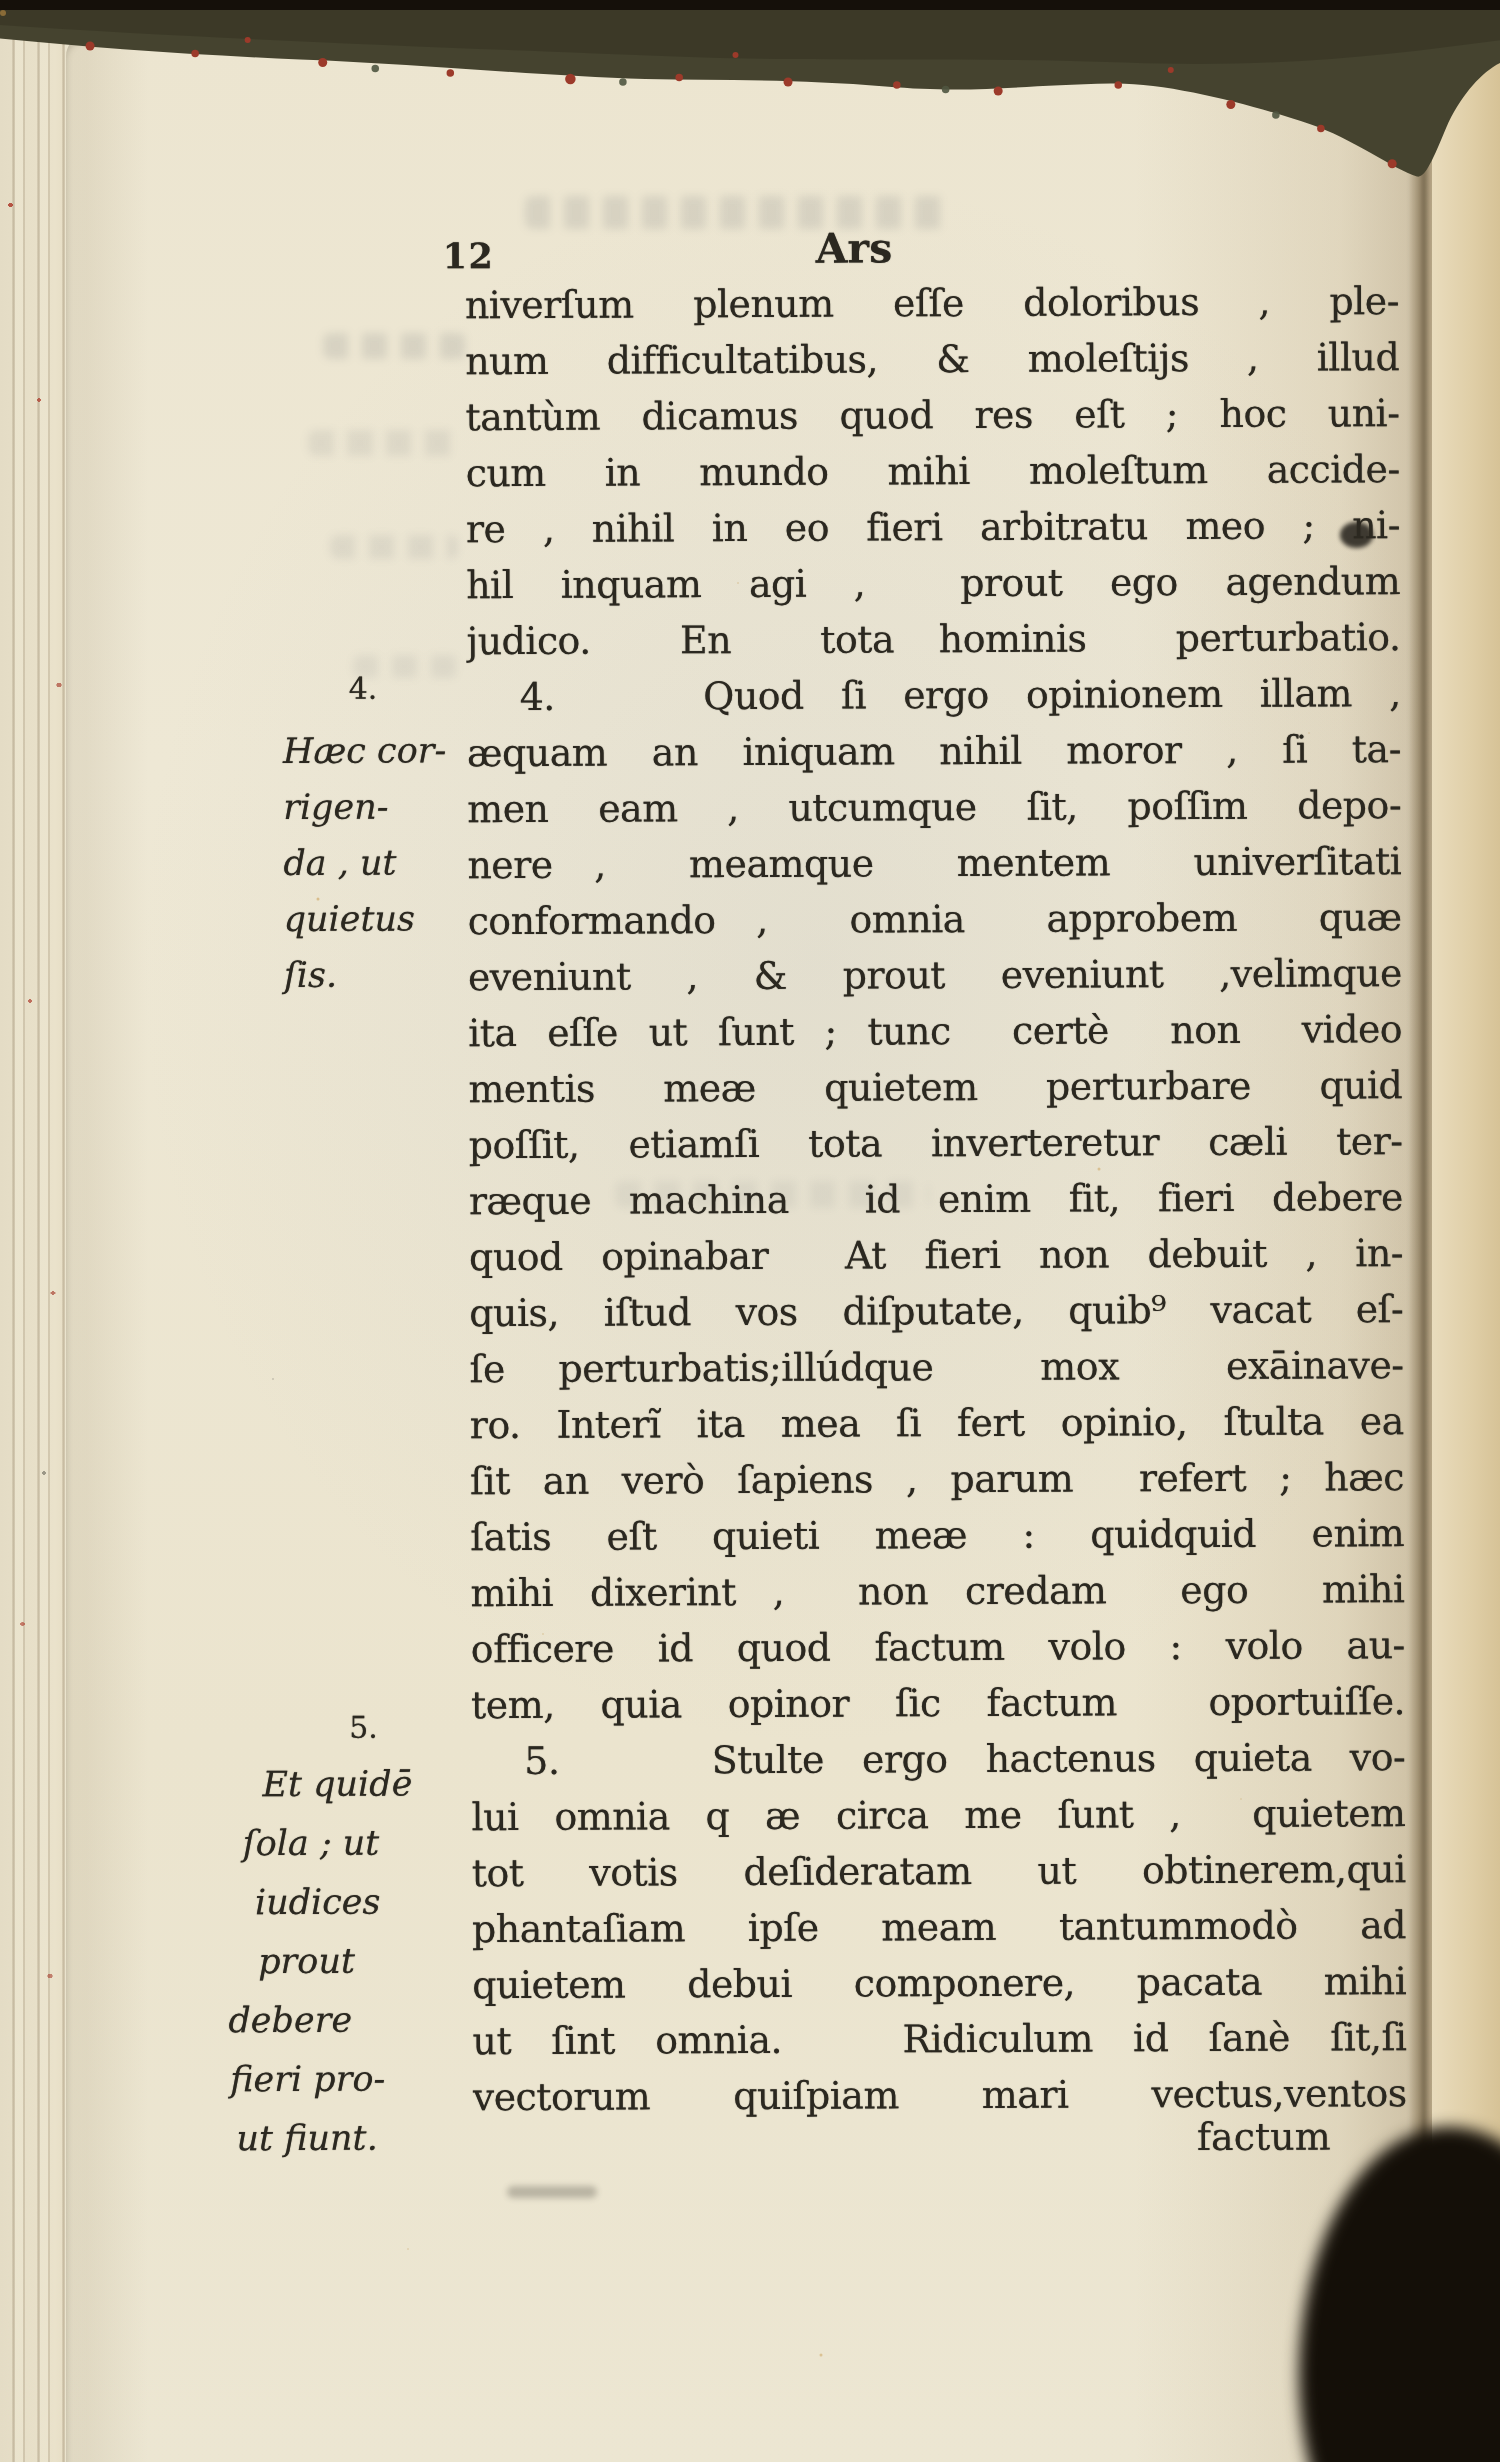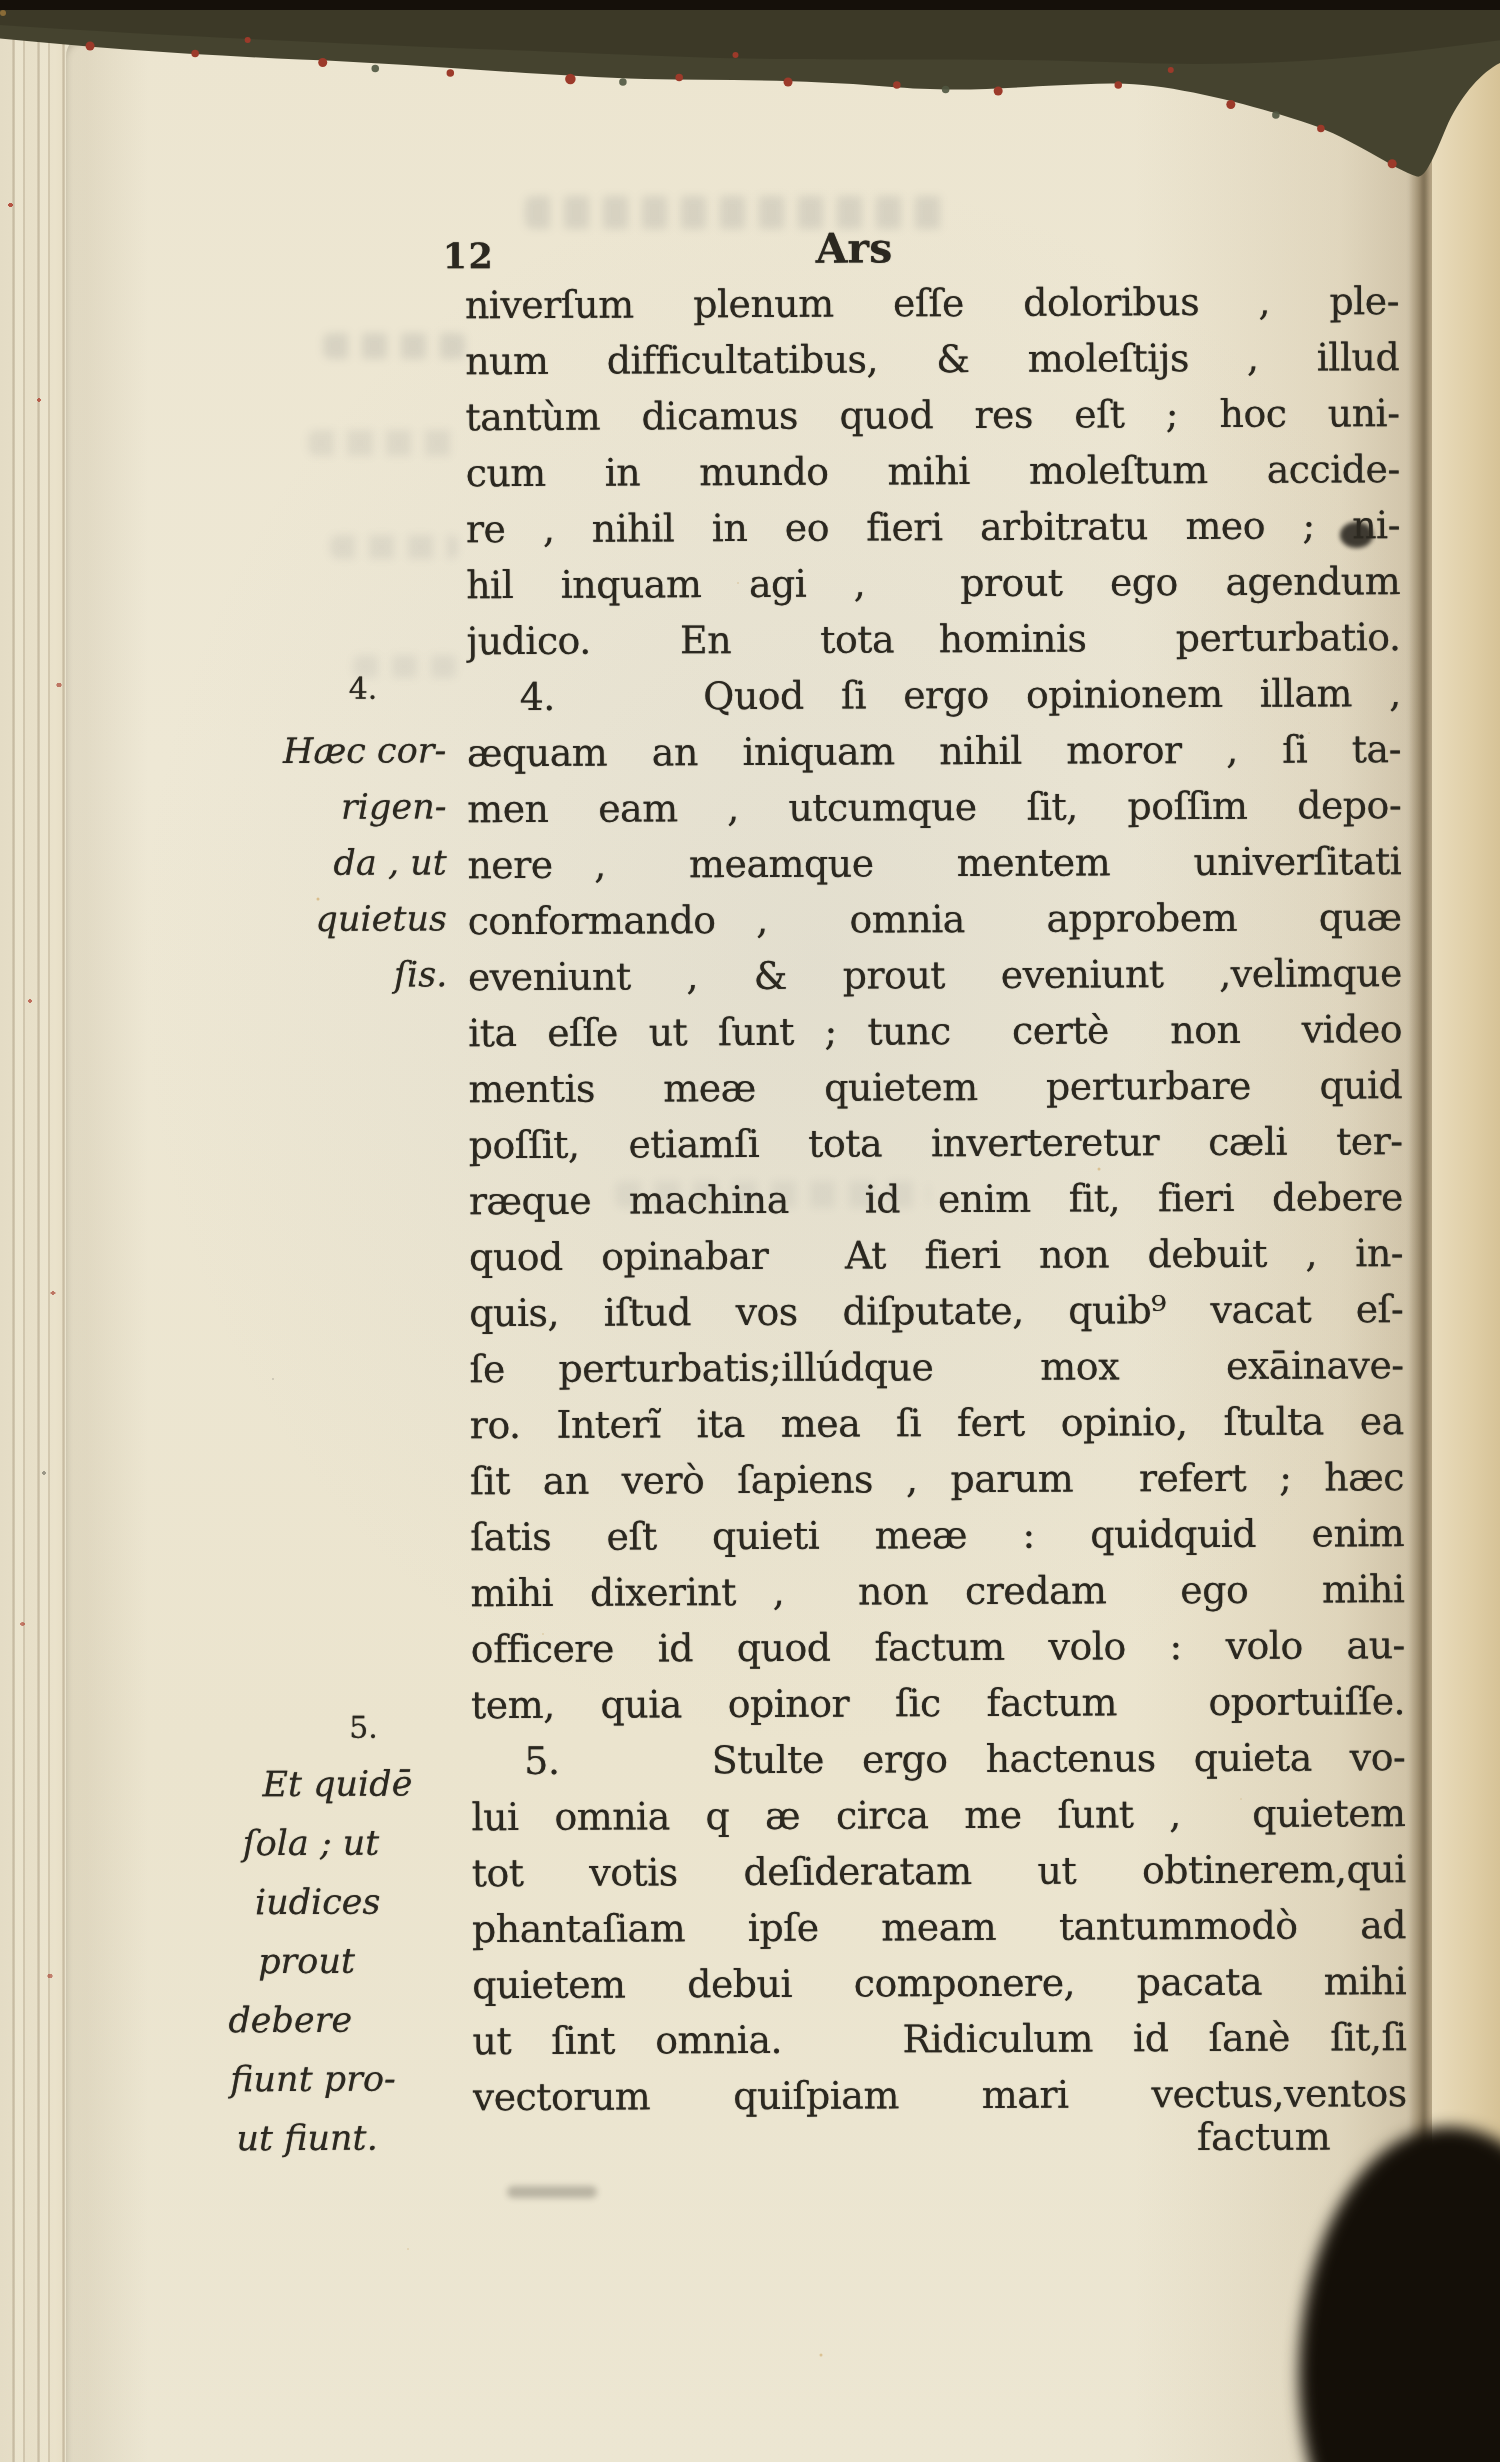--- a/index.html
+++ b/index.html
@@ -69,21 +69,21 @@
   .runtitle{position:absolute;left:820px;top:215px;font-size:41px;font-weight:bold;}
   .body-block{position:absolute;left:469px;top:266px;width:934px;}
   .line{height:56px;line-height:56px;font-size:38px;letter-spacing:-0.015em;
         white-space:pre-wrap;text-align:justify;text-align-last:justify;overflow:hidden;}
   .line.indent{padding-left:53px;}
   .margin-num{position:absolute;font-size:30px;}
   .mn4{left:351px;top:659px;}
   .mn5{left:347px;top:1698px;}
   .margin-note{position:absolute;font-style:italic;font-size:35px;}
   .note4{left:285px;top:711px;}
-  .note4 .m-line{height:56px;line-height:56px;text-align:right;}
+  .note4 .m-line{height:56px;line-height:56px;}
   .note5{left:225px;top:1743px;}
   .note5 .m-line{height:59px;line-height:59px;}
   .note5 .m-line:nth-child(1){text-indent:35px;text-align:center;}
   .note5 .m-line:nth-child(2){text-indent:15px;}
   .note5 .m-line:nth-child(3){text-indent:27px;}
   .note5 .m-line:nth-child(4){text-indent:30px;}
   .note5 .m-line:nth-child(6){text-indent:1.5px;}
   .note5 .m-line:nth-child(7){text-indent:7.5px;}
   .catchword{position:absolute;left:1193px;top:2107px;font-size:38px;}
 </style>
@@ -156,21 +156,21 @@
       <div class="m-line">ſis.</div>
     </div>
 
     <div class="margin-num mn5">5.</div>
     <div class="margin-note note5">
       <div class="m-line">Et quidē</div>
       <div class="m-line">ſola ; ut</div>
       <div class="m-line">iudices</div>
       <div class="m-line">prout</div>
       <div class="m-line">debere</div>
-      <div class="m-line">fiunt pro-</div>
+      <div class="m-line">fieri pro-</div>
       <div class="m-line">ut fiunt.</div>
     </div>
 
     <div class="body-block">
       <div class="line">niverſum plenum eſſe doloribus , ple-</div>
       <div class="line">num difficultatibus, &amp; moleſtijs , illud</div>
       <div class="line">tantùm dicamus quod res eſt ; hoc uni-</div>
       <div class="line">cum in mundo mihi moleſtum accide-</div>
       <div class="line">re , nihil in eo fieri arbitratu meo ; ni-</div>
       <div class="line">hil inquam agi ,  prout ego agendum</div>

